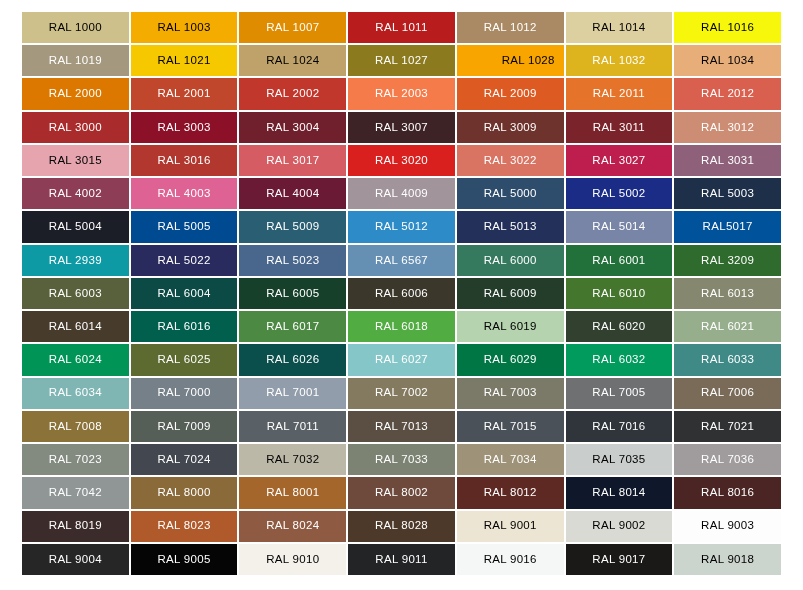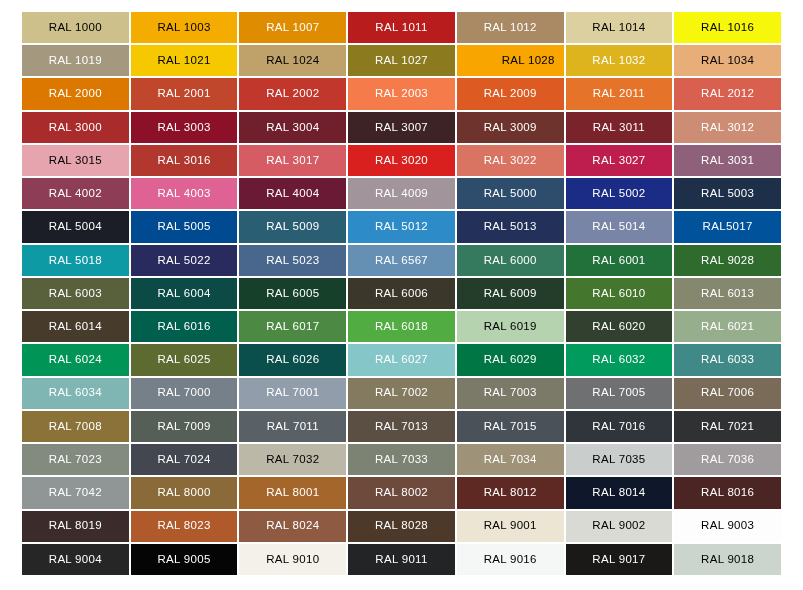--- a/index.html
+++ b/index.html
@@ -193,39 +193,39 @@
       <div class="ral-cell" style="background: rgb(34, 48, 90);">
         <span class="ral-label" style="color: rgb(255, 255, 255);">RAL 5013</span>
       </div>
       <div class="ral-cell" style="background: rgb(120, 133, 166);">
         <span class="ral-label" style="color: rgb(255, 255, 255);">RAL 5014</span>
       </div>
       <div class="ral-cell" style="background: rgb(0, 82, 155);">
         <span class="ral-label" style="color: rgb(255, 255, 255);">RAL5017</span>
       </div>
       <div class="ral-cell" style="background: rgb(14, 154, 165);">
-        <span class="ral-label" style="color: rgb(255, 255, 255);">RAL 5018</span>
+        <span class="ral-label" style="color: rgb(255, 255, 255);">RAL 2939</span>
       </div>
       <div class="ral-cell" style="background: rgb(41, 43, 94);">
         <span class="ral-label" style="color: rgb(255, 255, 255);">RAL 5022</span>
       </div>
       <div class="ral-cell" style="background: rgb(73, 103, 141);">
         <span class="ral-label" style="color: rgb(255, 255, 255);">RAL 5023</span>
       </div>
       <div class="ral-cell" style="background: rgb(101, 144, 180);">
         <span class="ral-label" style="color: rgb(255, 255, 255);">RAL 6567</span>
       </div>
       <div class="ral-cell" style="background: rgb(53, 121, 95);">
         <span class="ral-label" style="color: rgb(255, 255, 255);">RAL 6000</span>
       </div>
       <div class="ral-cell" style="background: rgb(35, 113, 58);">
         <span class="ral-label" style="color: rgb(255, 255, 255);">RAL 6001</span>
       </div>
       <div class="ral-cell" style="background: rgb(46, 107, 45);">
-        <span class="ral-label" style="color: rgb(255, 255, 255);">RAL 9028</span>
+        <span class="ral-label" style="color: rgb(255, 255, 255);">RAL 3209</span>
       </div>
       <div class="ral-cell" style="background: rgb(88, 96, 60);">
         <span class="ral-label" style="color: rgb(255, 255, 255);">RAL 6003</span>
       </div>
       <div class="ral-cell" style="background: rgb(11, 74, 69);">
         <span class="ral-label" style="color: rgb(255, 255, 255);">RAL 6004</span>
       </div>
       <div class="ral-cell" style="background: rgb(23, 64, 43);">
         <span class="ral-label" style="color: rgb(255, 255, 255);">RAL 6005</span>
       </div>

